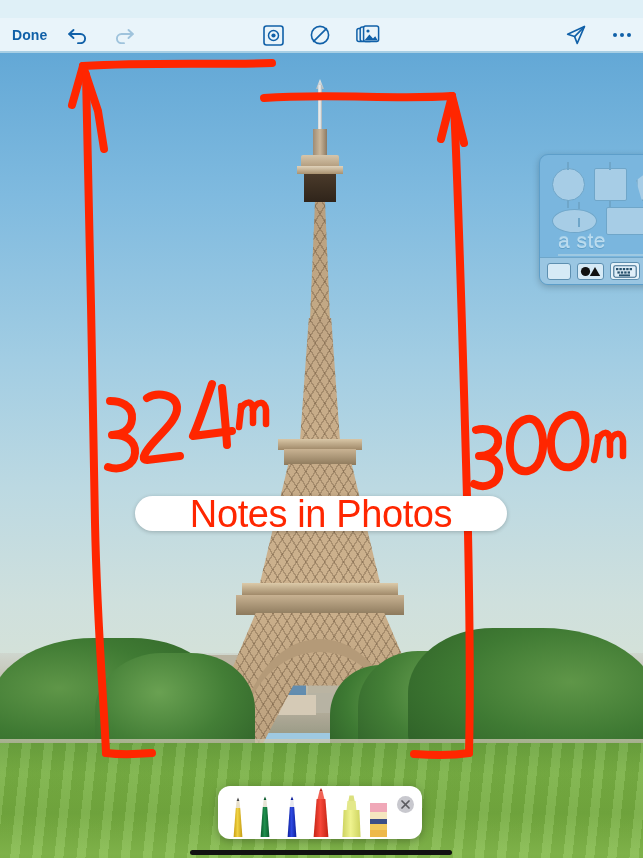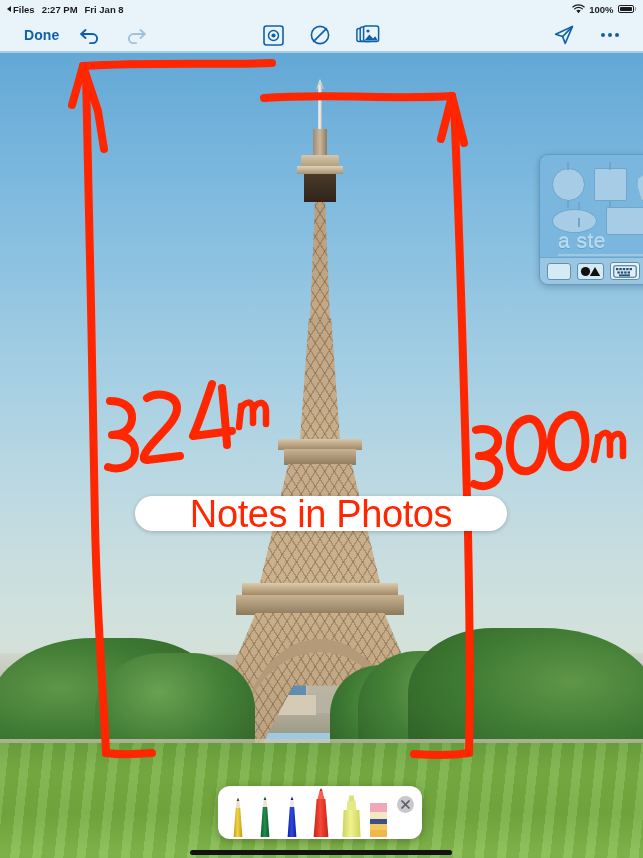--- a/index.html
+++ b/index.html
@@ -30,21 +30,21 @@
     width:16px;height:8px;border:1px solid #1c1c1e;border-radius:2px;
     padding:1px; display:flex;
   }
   .batt-fill{ background:#1c1c1e; width:100%; border-radius:1px; }
   .batt-cap{ width:1.5px;height:3.5px;background:#1c1c1e;
     border-radius:0 1px 1px 0; margin-left:1px; opacity:.45; }
 
   
   .toolbar{
     position:absolute; top:18px; left:0; width:643px; height:34px;
-    background:#e9f4fa; display:flex; align-items:center; padding:0 24px;
+    background:#e9f4fa; display:flex; align-items:center; padding:0 12px;
     border-bottom:1px solid #cfe2ec;
   }
   .tb-left{ display:flex; align-items:center; gap:20px; }
   .tb-done{ color:#1060a8; font-size:14px; font-weight:700; letter-spacing:.1px; }
   .tb-mid{
     position:absolute; left:0; right:0; top:0; height:34px;
     display:flex; align-items:center; justify-content:center; gap:25px;
     pointer-events:none;
   }
   .tb-mid > *{ pointer-events:auto; }
@@ -277,44 +277,20 @@
   .home-bar{
     position:absolute; left:190px; top:797px; width:262px; height:5px;
     background:#111; border-radius:3px;
   }
 </style>
 </head>
 <body>
 
 <div id="app">
 
-  <div class="statusbar">
-    <div class="sb-left">
-      <div class="sb-back">
-        <span class="sb-tri"></span>
-        <span>Files</span>
-      </div>
-      <span>2:27 PM</span>
-      <span>Fri Jan 8</span>
-    </div>
-    <div class="sb-right">
-      <svg class="wifi-ico" width="13" height="10" viewBox="0 0 13 10">
-        <path d="M6.5 9.2 L4.3 6.6 a3.4 3.4 0 0 1 4.4 0 Z" fill="#1c1c1e"></path>
-        <path d="M2.6 4.9 a6 6 0 0 1 7.8 0" stroke="#1c1c1e" stroke-width="1.25" fill="none" stroke-linecap="round"></path>
-        <path d="M0.8 2.9 a9 9 0 0 1 11.4 0" stroke="#1c1c1e" stroke-width="1.25" fill="none" stroke-linecap="round"></path>
-      </svg>
-      <span>100%</span>
-      <span class="batt">
-        <span class="batt-body">
-            <span class="batt-fill"></span>
-          </span>
-        <span class="batt-cap"></span>
-      </span>
-    </div>
-  </div>
 
   <div class="toolbar">
     <div class="tb-left">
       <span class="tb-done">Done</span>
       <svg width="24" height="19" viewBox="0 0 24 19">
         <path d="M6.5 5 L2.2 9 L6.5 13" stroke="#1060a8" stroke-width="1.9" fill="none" stroke-linecap="round" stroke-linejoin="round"></path>
         <path d="M2.4 9 H13.5 a4.6 4.6 0 0 1 0 9.2 H11" stroke="#1060a8" stroke-width="1.9" fill="none" stroke-linecap="round"></path>
       </svg>
       <svg width="24" height="19" viewBox="0 0 24 19">
         <path d="M17.5 5 L21.8 9 L17.5 13" stroke="#9fc3dc" stroke-width="1.9" fill="none" stroke-linecap="round" stroke-linejoin="round"></path>

